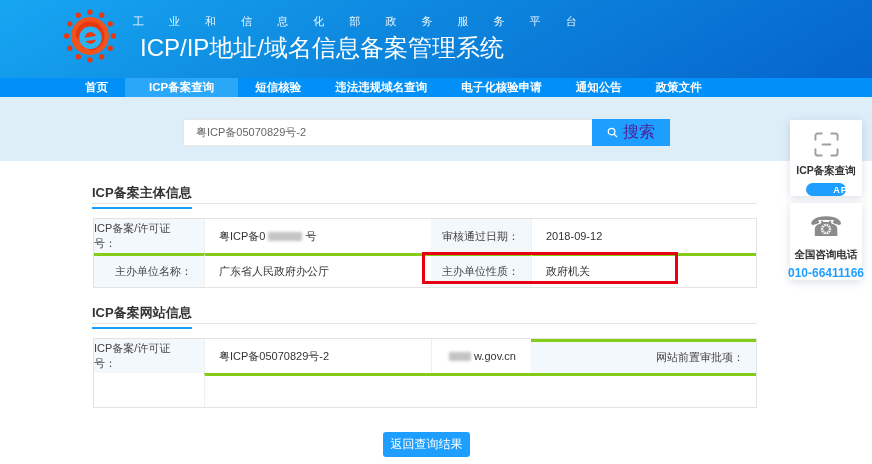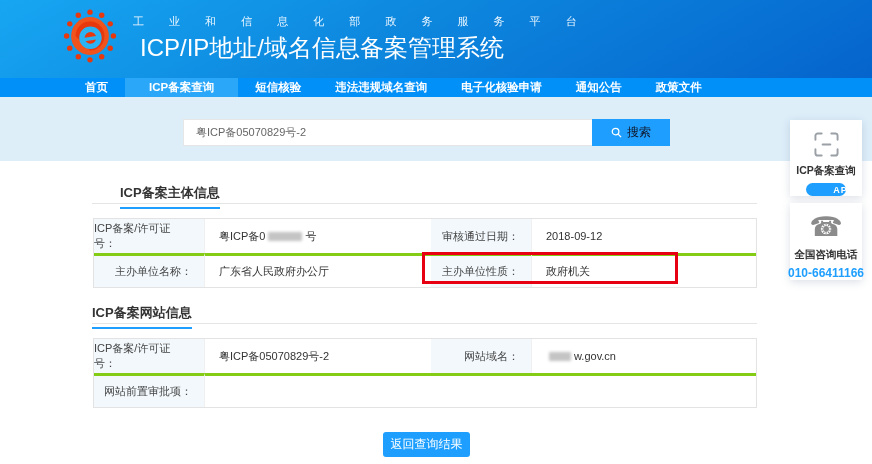--- a/index.html
+++ b/index.html
@@ -22,21 +22,21 @@
   .nav-item { color:#ffffff; font-size:11.5px; font-weight:bold; line-height:19px;
     padding:0 17px; cursor:pointer; white-space:nowrap; }
   .nav-item.active { background:#2aa7f8; padding:0 24px; }
 
   
   .search-strip { position:absolute; left:0; top:97px; width:872px; height:64px; background:#ddeef9; }
   .search-input { position:absolute; left:183px; top:119px; width:409px; height:27px;
     border:1px solid #e6e6e6; border-right:none; background:#fff; font-size:11px; color:#666;
     padding:0 12px; outline:none; font-family:"Liberation Sans","DejaVu Sans",sans-serif; }
   .search-btn { position:absolute; left:592px; top:119px; width:78px; height:27px;
-    background:#1e9fff; border:none; color:#0f172a; font-size:12px; cursor:pointer;
+    background:#1e9fff; border:none; color:#4c1d95; font-size:16px; cursor:pointer;
     display:flex; align-items:center; justify-content:center; gap:5px;
     font-family:"Liberation Sans","DejaVu Sans",sans-serif; }
 
   
   .section-title { position:absolute; left:92px; font-size:13px; font-weight:bold; color:#333;
     padding-bottom:5px; border-bottom:2px solid #1e9fff; z-index:2; }
   .section-rule { position:absolute; left:92px; width:665px; height:0; border-top:1px solid #e5e5e5; }
 
   .info-table { position:absolute; left:93px; width:664px; border:1px solid #e3e3e3;
     display:grid; grid-template-columns:110px 227px 100px 225px; }
@@ -115,21 +115,21 @@
   <div class="search-strip"></div>
   <input class="search-input" type="text" value="粤ICP备05070829号-2" style="">
   <button class="search-btn">
     <svg width="11" height="11" viewBox="0 0 12 12" fill="none" stroke="#ffffff" stroke-width="1.4">
       <circle cx="5" cy="5" r="3.6"></circle>
         <line x1="7.8" y1="7.8" x2="11" y2="11"></line>
     </svg>
     <span>搜索</span>
   </button>
 
-  <div class="section-title" style="top:184px;margin-left:28px;">ICP备案主体信息</div>
+  <div class="section-title" style="top:184px;">ICP备案主体信息</div>
   <div class="section-rule" style="top:203px;"></div>
 
   <div class="info-table" style="top:218px;">
     <div class="cell label first-row">ICP备案/许可证号：</div>
     <div class="cell value first-row">
       <span>粤ICP备0</span>
         <span class="redacted w1"></span>
         <span>号</span>
     </div>
     <div class="cell label first-row">审核通过日期：</div>
@@ -142,21 +142,20 @@
   </div>
 
   <div class="highlight-box"></div>
 
   <div class="section-title" style="top:304px;">ICP备案网站信息</div>
   <div class="section-rule" style="top:323px;"></div>
 
   <div class="info-table" style="top:338px;">
     <div class="cell label first-row">ICP备案/许可证号：</div>
     <div class="cell value first-row">粤ICP备05070829号-2</div>
-    <div class="cell label first-row">网站域名：</div>
     <div class="cell value first-row">
       <span class="redacted w2"></span>
         <span>w.gov.cn</span>
     </div>
 
     <div class="cell label">网站前置审批项：</div>
     <div class="cell value span3"></div>
   </div>
 
   <button class="back-btn">返回查询结果</button>

